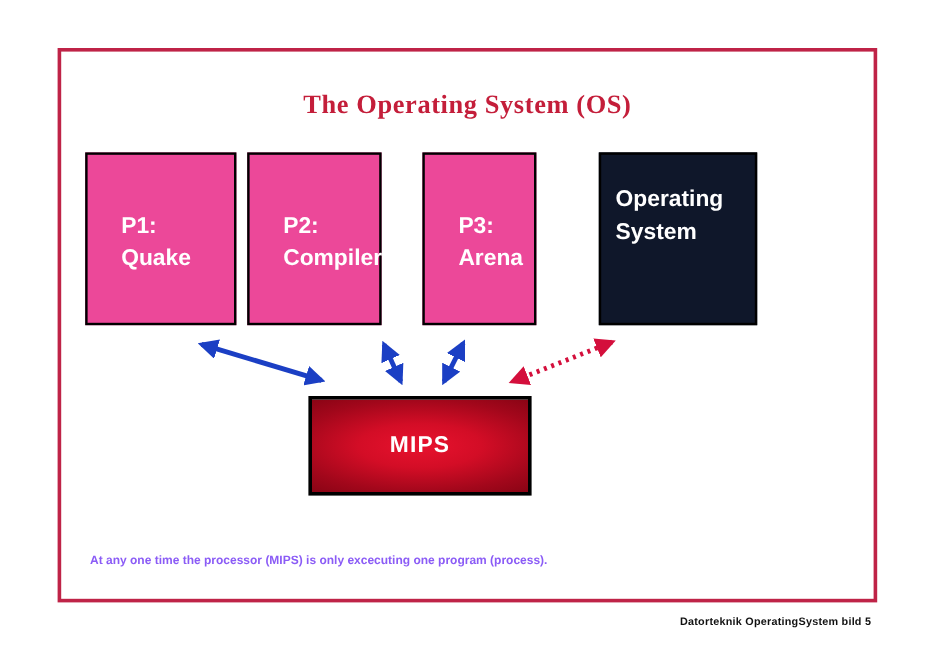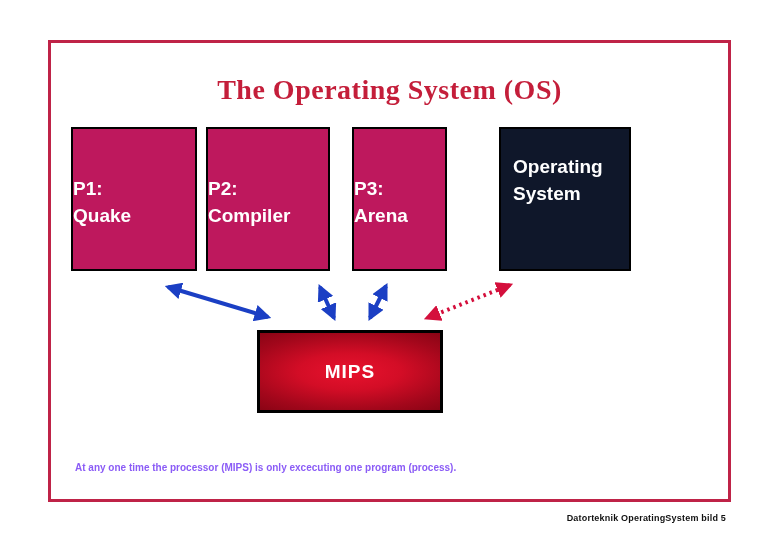--- a/index.html
+++ b/index.html
@@ -7,30 +7,30 @@
     position:relative;width:780px;height:540px;background:#ffffff;overflow:hidden;
     font-family:"Liberation Sans",sans-serif;
   }
   .slide-border{
     position:absolute;left:48px;top:40px;width:677px;height:456px;
     border:3px solid #bf2347;background:transparent;
   }
   .title{
     position:absolute;left:48px;top:74px;width:683px;margin:0;
     text-align:center;font-family:"Liberation Serif",serif;font-weight:700;
-    font-size:28px;color:#c41e3a;letter-spacing:0.5px;
+    font-size:22px;color:#c41e3a;letter-spacing:0.5px;
   }
   .pbox{
     position:absolute;top:127px;height:144px;box-sizing:border-box;
-    background:#be185d;border:2px solid #000;
+    background:#ec4899;border:2px solid #000;
     color:#ffffff;font-weight:700;font-size:19px;line-height:27px;
-    padding:46px 0 0 0;
+    padding:46px 0 0 28px;
   }
   .b1{left:71px;width:126px;}
-  .b2{left:206px;width:124px;}
+  .b2{left:206px;width:112px;}
   .b3{left:352px;width:95px;}
   .b4{
     left:499px;width:132px;background:#0f172a;
     padding:24px 0 0 12px;
   }
   .bl{display:block;}
   .arrow-layer{position:absolute;left:0;top:0;width:780px;height:540px;pointer-events:none;}
   .mips{
     position:absolute;left:257px;top:330px;width:186px;height:83px;box-sizing:border-box;
     border:3px solid #000;

